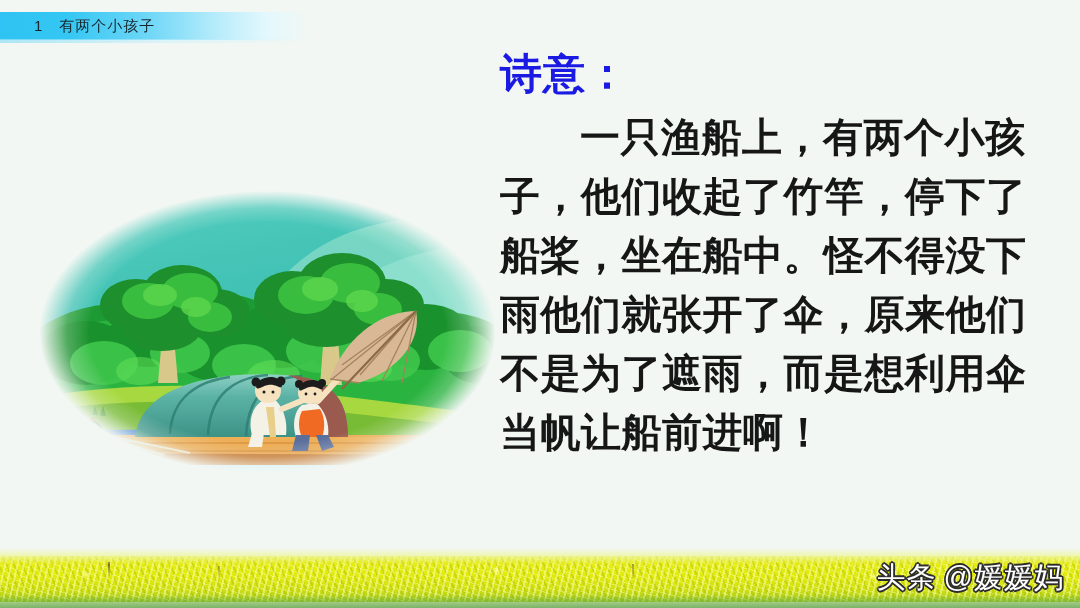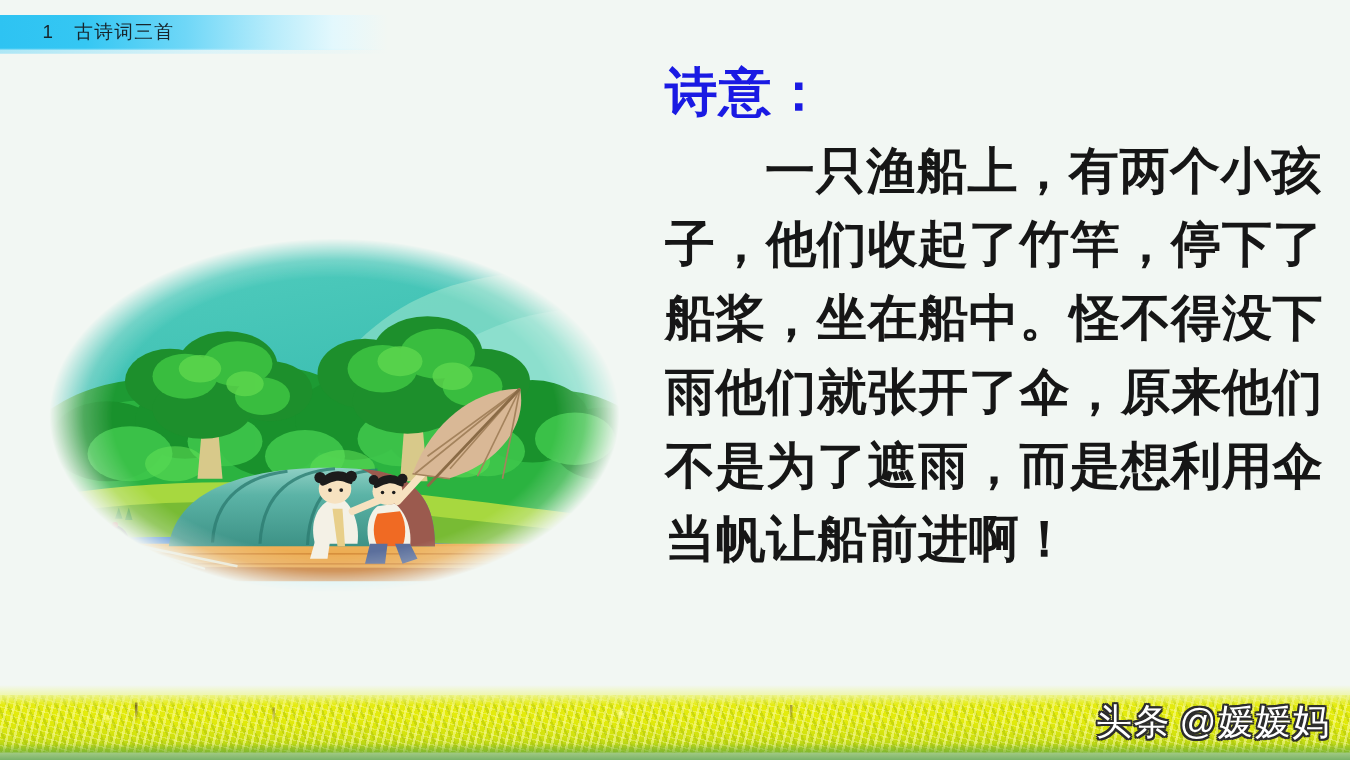--- a/index.html
+++ b/index.html
@@ -75,35 +75,35 @@
               rgba(0,0,0,.25) 96%, rgba(0,0,0,0) 100%);
             mask-image: radial-gradient(ellipse 48% 48% at 50% 50%,
               #000 0%, #000 78%, rgba(0,0,0,.75) 88%,
               rgba(0,0,0,.25) 96%, rgba(0,0,0,0) 100%);
   }
   .oval-clip svg { display: block; width: 100%; height: 100%; }
 
   
   .text-column {
     position: absolute;
-    left: 532px;
+    left: 500px;
     top: 46px;
     width: 536px;
   }
   .poem-heading {
     font-family: "Liberation Sans", "DejaVu Sans", sans-serif;
     font-weight: bold;
     font-size: 42px;
     line-height: 56px;
     color: #1a1ae3;
     letter-spacing: 1px;
     margin-bottom: 6px;
   }
   .poem-body {
-    font-family: Liberation Sans, sans-serif;
+    font-family: Liberation Serif, serif;
     font-size: 40px;
     line-height: 59px;
     color: #161616;
     letter-spacing: 0.5px;
     text-indent: 80px;
     font-weight: 600;
   }
 
   
   .field-band {
@@ -177,21 +177,21 @@
        0 -1.6px 0 #2d2d2d, 0 1.6px 0 #2d2d2d,
       -1.6px 0 0 #2d2d2d, 1.6px 0 0 #2d2d2d;
   }
   .watermark .wm-brand { margin-right: 7px; }
 </style>
 </head>
 <body>
 
 <div class="header-bar"></div>
 <div class="header-text">
-  <span class="header-num">1</span><span>古诗词三首</span>
+  <span class="header-num">1</span><span>有两个小孩子</span>
 </div>
 
 <div class="illustration">
   <div class="oval-clip">
     <svg viewBox="0 0 475 295" preserveAspectRatio="none">
       <defs>
         <linearGradient id="skyGrad" x1="0" y1="0" x2="0.3" y2="1">
           <stop offset="0%" stop-color="#55cfc0"></stop>
           <stop offset="55%" stop-color="#3dbfb2"></stop>
           <stop offset="100%" stop-color="#34b8ae"></stop>

